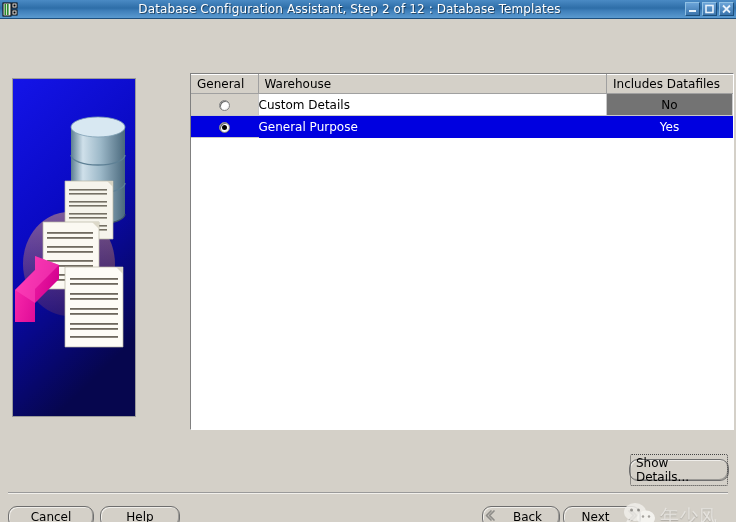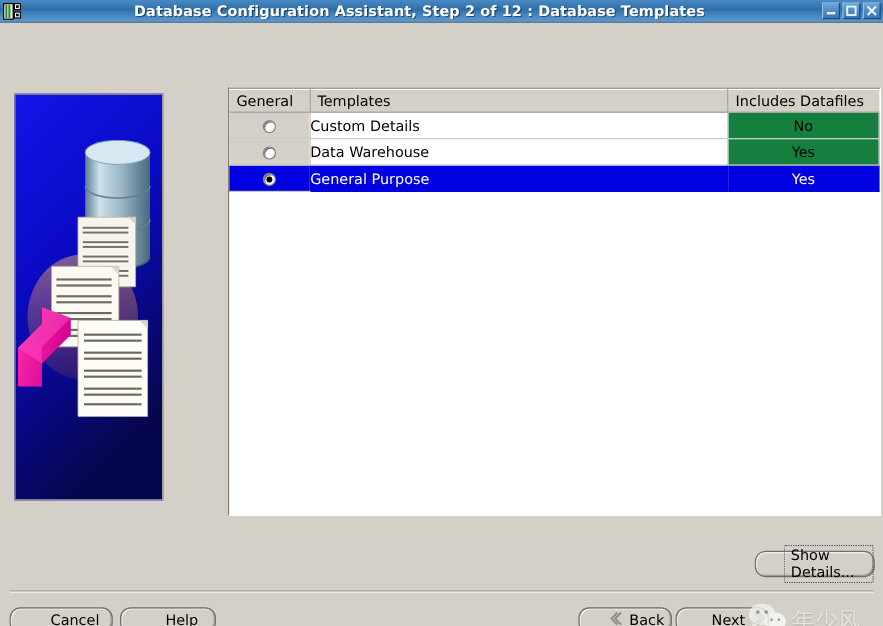--- a/index.html
+++ b/index.html
@@ -34,21 +34,21 @@
     width: 16px; height: 15px;
     margin-left: 2px;
     flex: 0 0 auto;
     display: block;
   }
   .title-text {
     flex: 1 1 auto;
     text-align: center;
     color: #ffffff;
     font-size: 12px;
-    font-weight: bold;
+    font-weight: normal;
     letter-spacing: 0.1px;
     text-shadow: 1px 1px 0 rgba(0,0,0,0.45);
     white-space: nowrap;
     overflow: hidden;
     padding-right: 4px;
   }
   .win-btns {
     flex: 0 0 auto;
     display: flex;
     gap: 2px;
@@ -138,21 +138,21 @@
     border-bottom: 1px solid #c8c8c8;
     padding: 0;
     box-sizing: border-box;
   }
   td.c-sel {
     background: #d4d0c8;
     text-align: center;
     border-right: 1px solid #a0a0a0;
   }
   td.c-tpl { padding-left: 6px; background: #ffffff; }
-  td.c-inc { text-align: center; background: #15803d; border-right: none; }
+  td.c-inc { text-align: center; background: #737373; border-right: none; }
   tr.selected td.c-sel,
   tr.selected td.c-tpl,
   tr.selected td.c-inc {
     background: #0000e0;
     color: #ffffff;
   }
   tr.selected td.c-sel { border-right-color: #0000e0; }
   tr.selected td.c-tpl,
   tr.selected td.c-inc { border-bottom-color: #0000e0; border-right-color: #0000e0; }
 
@@ -184,21 +184,20 @@
     border-radius: 9px;
     font-size: 12px;
     color: #000;
     cursor: pointer;
     box-sizing: border-box;
     display: flex;
     align-items: center;
     justify-content: center;
     box-shadow: inset 1px 1px 0 #f0eeea, inset -1px -1px 0 #9c9a96;
     font-family: "DejaVu Sans", "Liberation Sans", sans-serif;
-    padding-left: 23px;
   }
   .btn .focus {
     border: 1px dotted #444;
     padding: 1px 5px;
     border-radius: 2px;
   }
   .btn-details {
     position: absolute;
     left: 629px; top: 440px;
     width: 100px; height: 22px;
@@ -375,38 +374,31 @@
     <div class="tablebox">
       <table class="grid">
         <colgroup>
             <col style="width:67px">
             <col>
             <col style="width:126px">
           </colgroup>
         <thead>
           <tr>
             <th class="c-sel">General</th>
-            <th>Templates</th>
+            <th>Warehouse</th>
             <th class="c-inc">Includes Datafiles</th>
           </tr>
         </thead>
         <tbody>
           <tr>
             <td class="c-sel">
               <span class="radio"></span>
             </td>
             <td class="c-tpl">Custom Details</td>
             <td class="c-inc">No</td>
-          </tr>
-          <tr>
-            <td class="c-sel">
-              <span class="radio"></span>
-            </td>
-            <td class="c-tpl">Data Warehouse</td>
-            <td class="c-inc">Yes</td>
           </tr>
           <tr class="selected">
             <td class="c-sel">
               <span class="radio on"></span>
             </td>
             <td class="c-tpl">General Purpose</td>
             <td class="c-inc">Yes</td>
           </tr>
         </tbody>
       </table>

